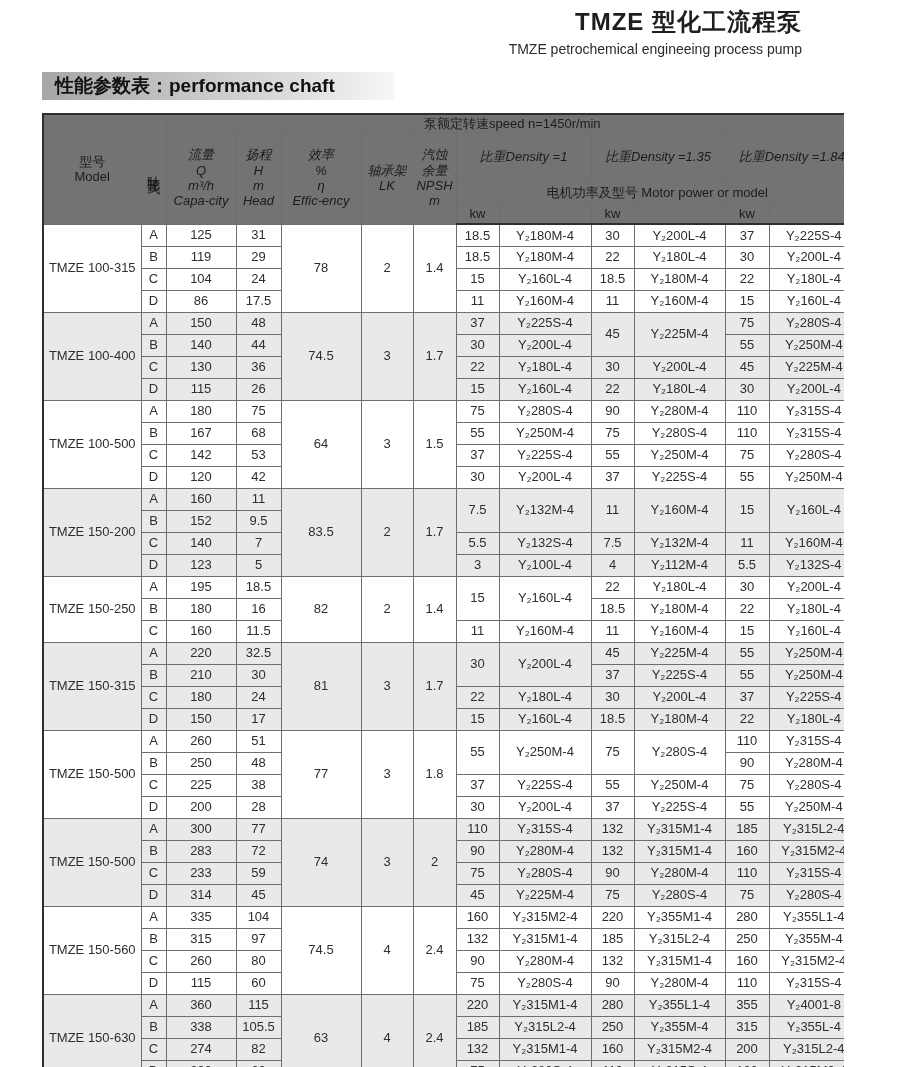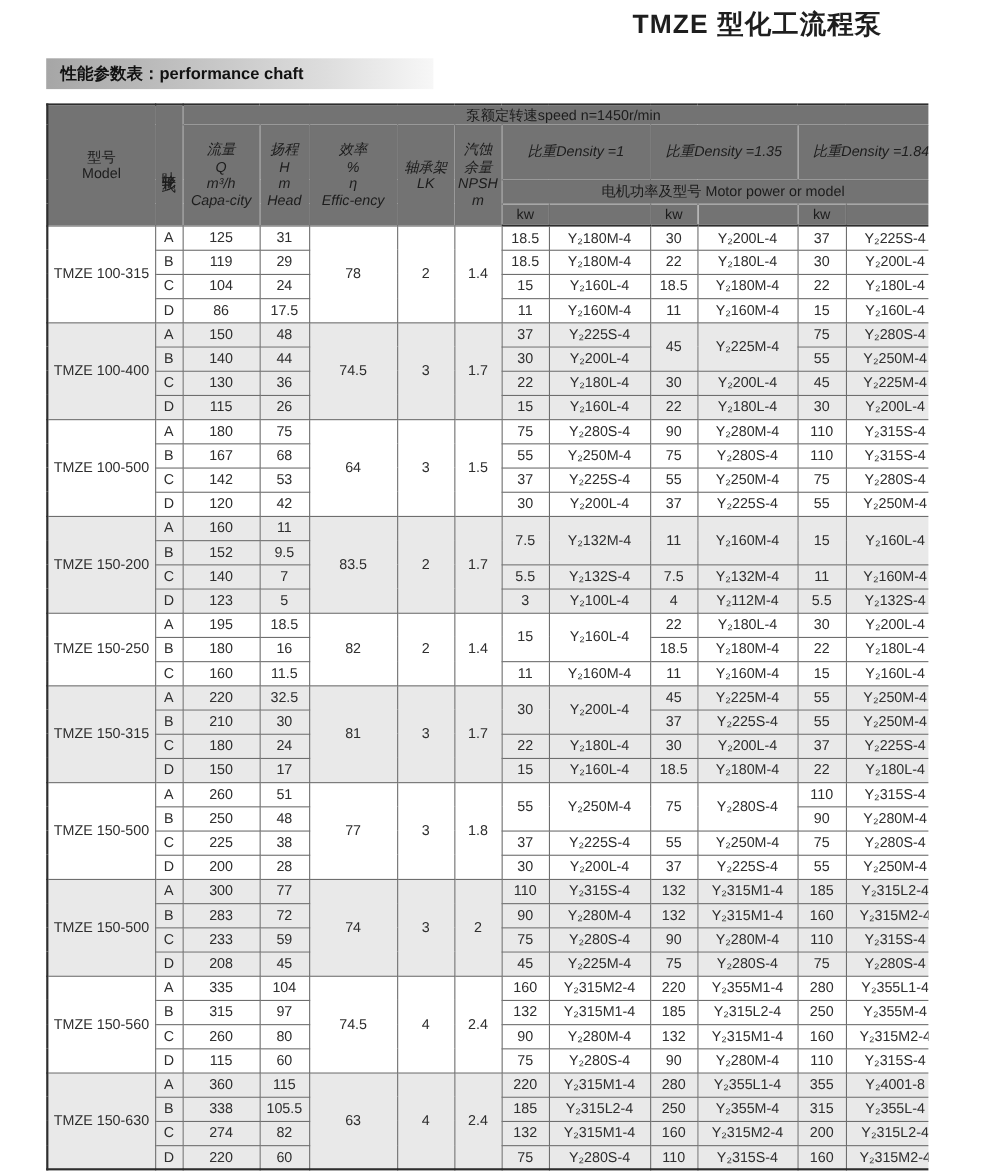--- a/index.html
+++ b/index.html
@@ -8,21 +8,21 @@
 
   .title-block { text-align:right; padding:6px 42px 0 0; }
   .title-cn { font-size:24px; font-weight:bold; color:#1e1e1e; letter-spacing:1px; }
   .title-en { font-size:14px; color:#2b2b2b; margin-top:3px; }
 
   .section-bar {
     margin:15px 0 0 42px; width:352px; height:28px;
     background:linear-gradient(to right, #a6a6a6, #dddddd 72%, #f7f7f7);
     display:flex; align-items:center; padding-left:13px;
   }
-  .section-bar span { font-size:15px; font-weight:600; color:#111; }
+  .section-bar span { font-size:19px; font-weight:600; color:#111; }
 
   table.perf {
     margin:13px 0 0 42px; width:816px; table-layout:fixed;
     border-collapse:collapse; border:2px solid #2e2e2e;
   }
   .perf th, .perf td {
     border:1px solid #6e6e6e; text-align:center; vertical-align:middle;
     font-size:13px; font-weight:normal; padding:0 1px;
     white-space:pre-line; line-height:1.18; overflow:hidden;
   }
@@ -39,20 +39,21 @@
     writing-mode:vertical-lr; text-orientation:upright; letter-spacing:2px; padding:2px 0;
   }
   .perf td.model-cell { font-size:13px; }
 </style>
 </head>
 <body>
 
 <div class="page">
   <div class="title-block">
     <div class="title-cn">TMZE 型化工流程泵</div>
+    <div class="title-en">TMZE petrochemical engineeing process pump</div>
   </div>
 
   <div class="section-bar">
     <span>性能参数表：performance chaft</span>
   </div>
 
   <table class="perf">
     <colgroup>
       <col style="width:98px">
         <col style="width:25px">
@@ -452,21 +453,21 @@
           <td class="shaded">59</td>
           <td class="shaded">75</td>
           <td class="shaded">Y₂280S-4</td>
           <td class="shaded">90</td>
           <td class="shaded">Y₂280M-4</td>
           <td class="shaded">110</td>
           <td class="shaded">Y₂315S-4</td>
         </tr>
         <tr>
           <td class="shaded">D</td>
-          <td class="shaded">208</td>
+          <td class="shaded">314</td>
           <td class="shaded">45</td>
           <td class="shaded">45</td>
           <td class="shaded">Y₂225M-4</td>
           <td class="shaded">75</td>
           <td class="shaded">Y₂280S-4</td>
           <td class="shaded">75</td>
           <td class="shaded">Y₂280S-4</td>
         </tr>
         <tr>
           <td rowspan="4" class="plain model-cell">TMZE 150-560</td>

